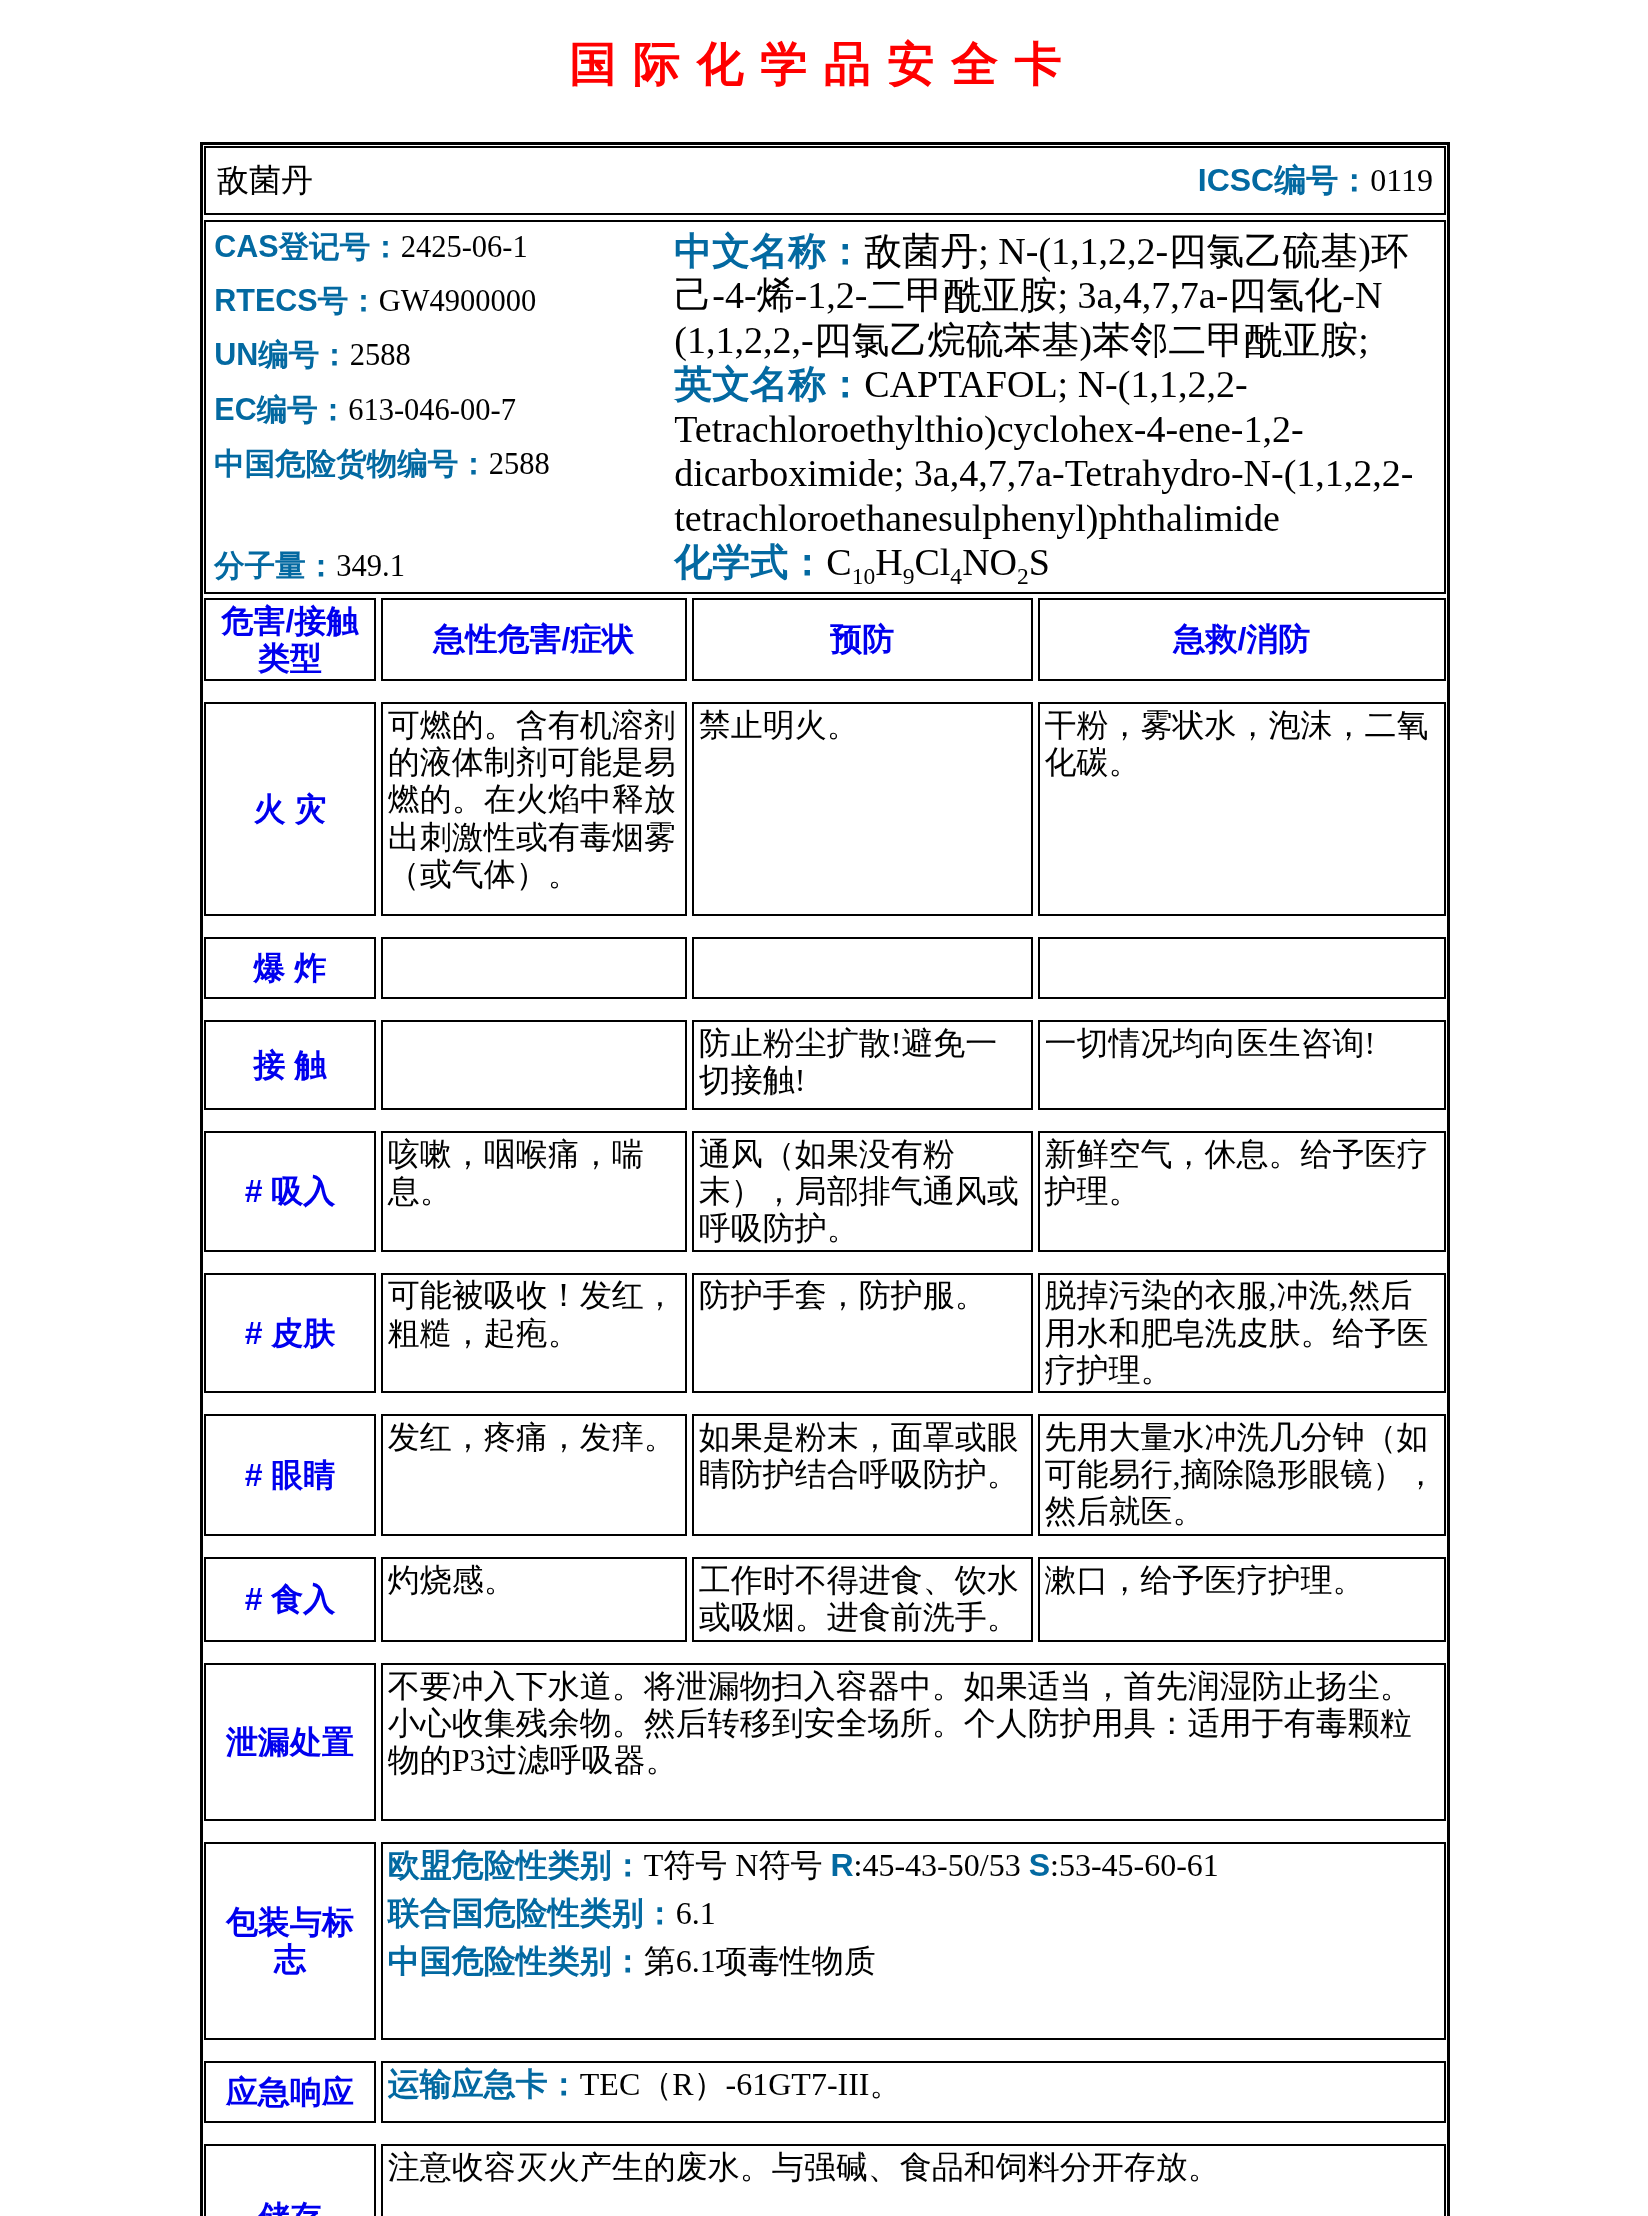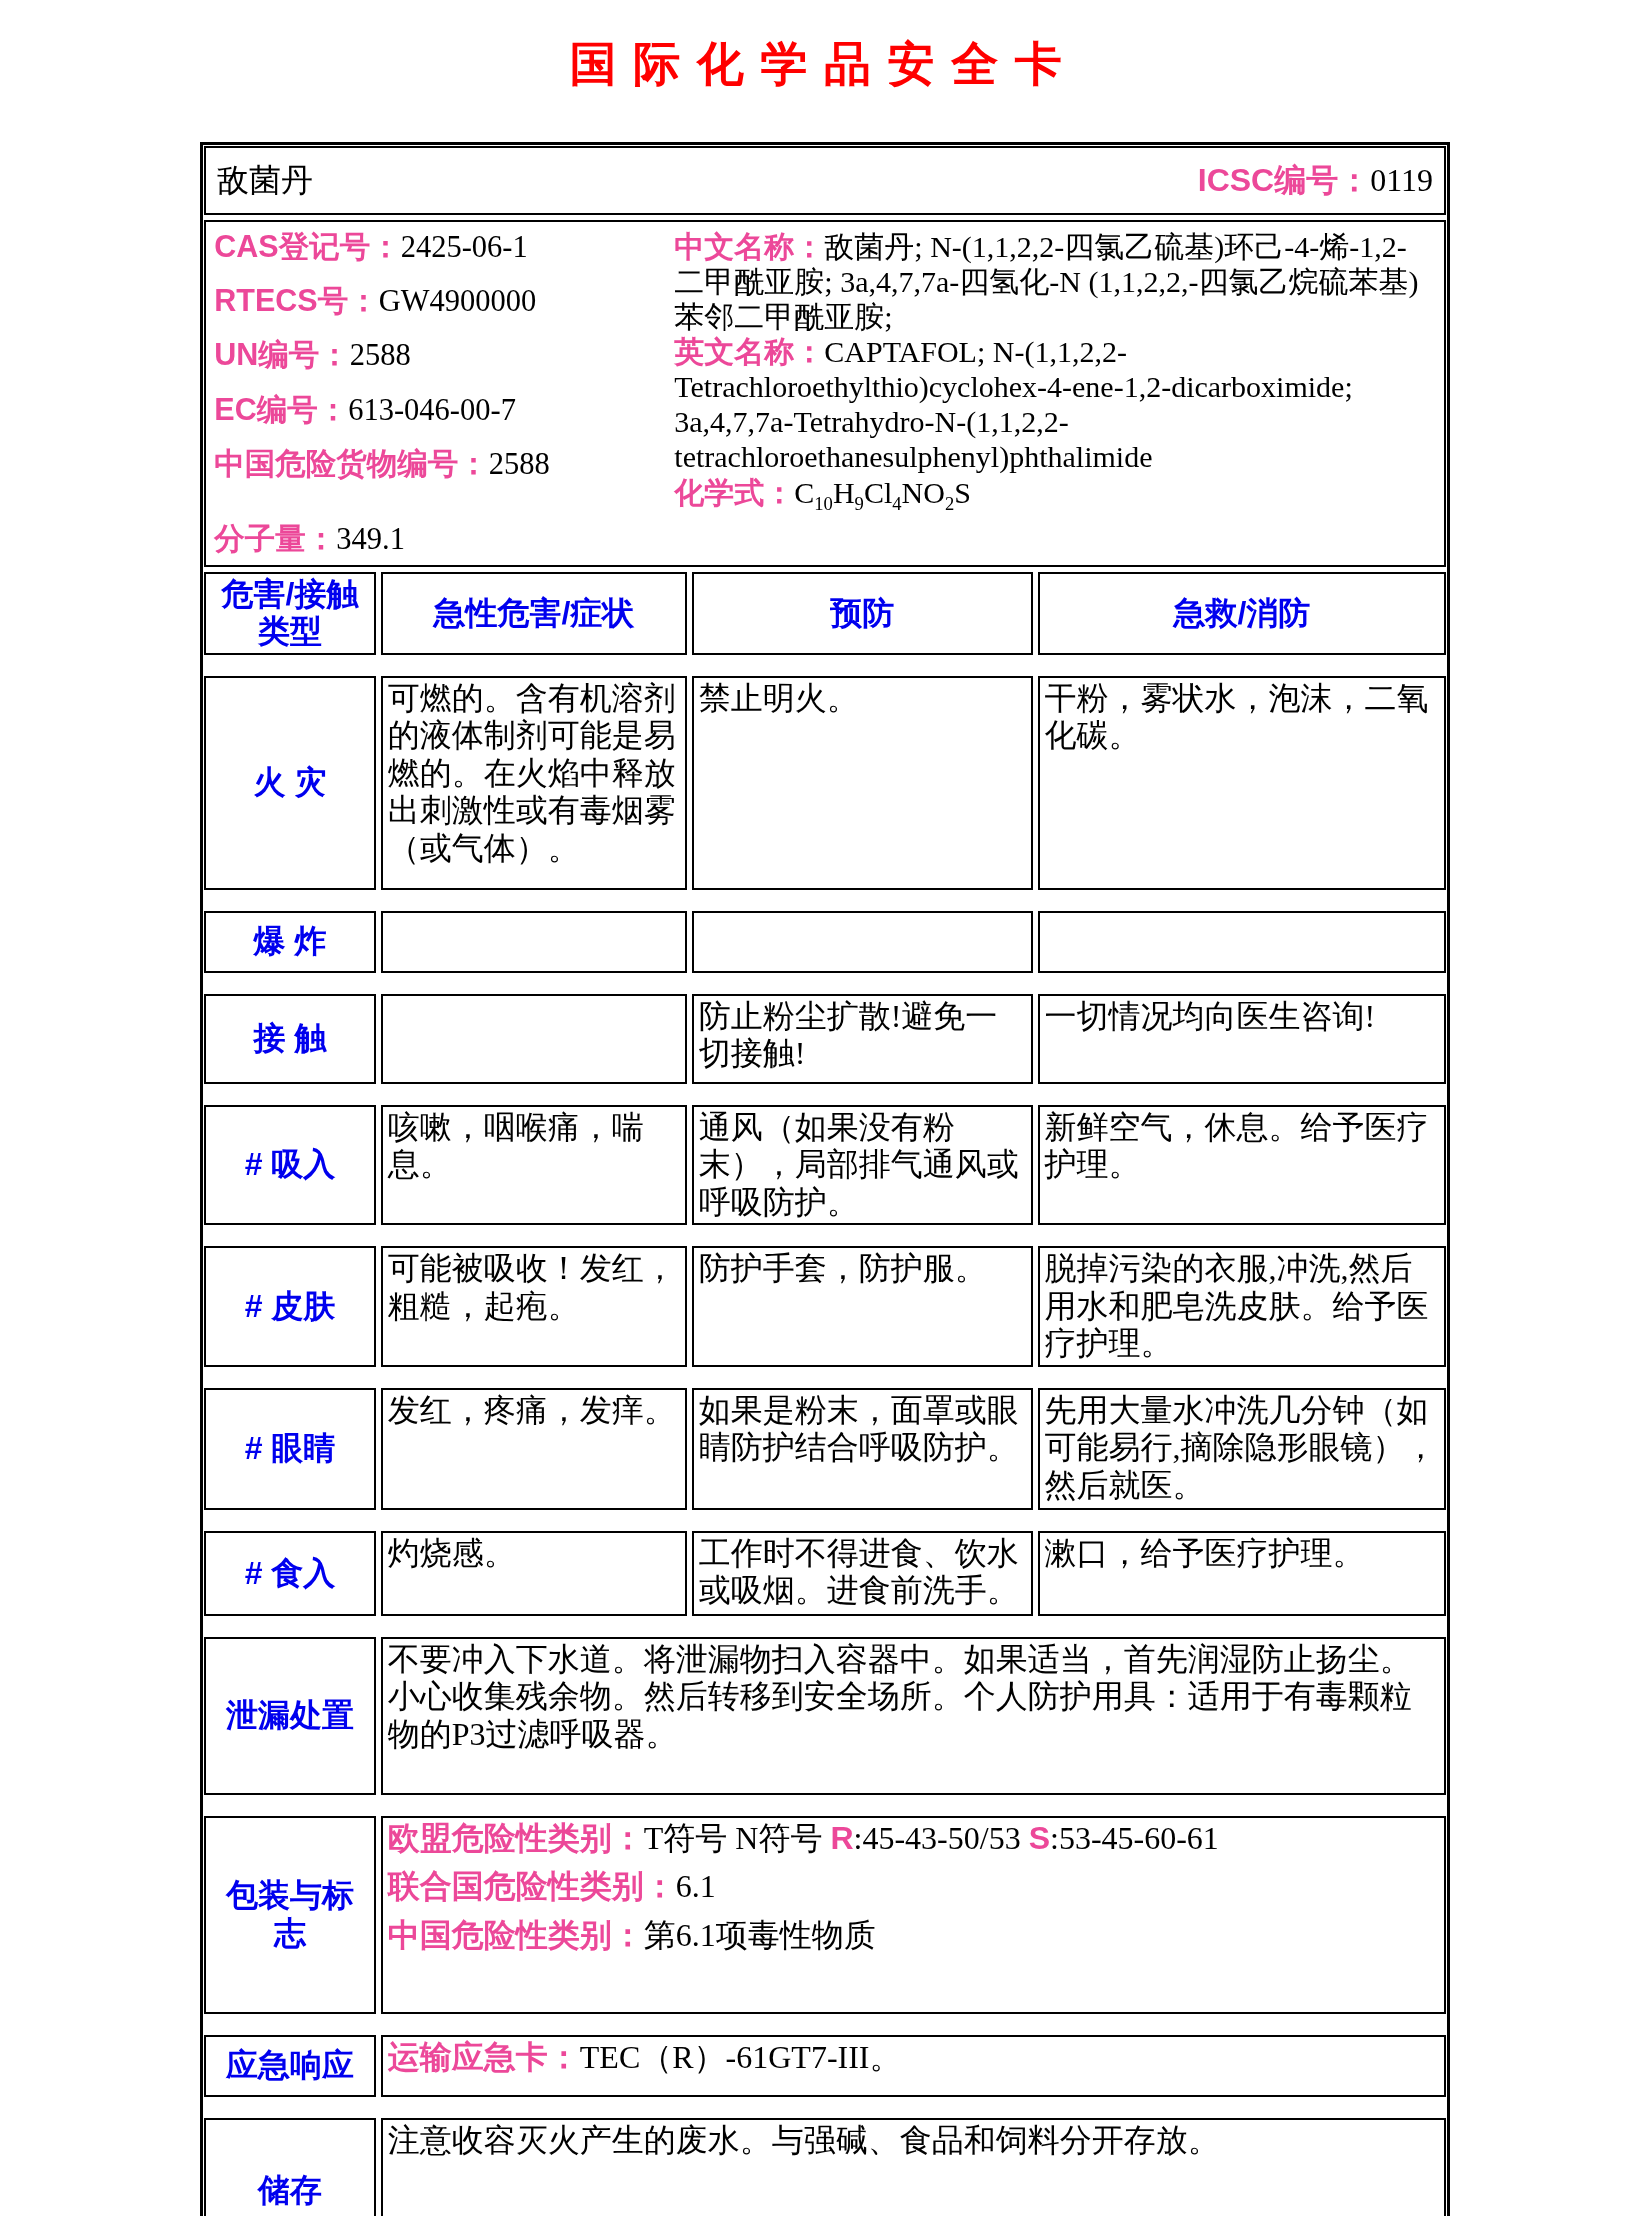--- a/index.html
+++ b/index.html
@@ -13,34 +13,34 @@
     color:#ff0000;font-family:"Liberation Sans","DejaVu Sans",sans-serif;
     font-weight:bold;font-size:47px;letter-spacing:16.6px;white-space:nowrap;
   }
   .card{
     position:absolute;left:200px;top:142px;width:1250px;
     border:3.5px solid #000;padding:1px;box-sizing:border-box;
     display:flex;flex-direction:column;gap:4.9px;background:#fff;
   }
   .box{border:2.1px solid #000;box-sizing:border-box;background:#fff;}
   .lbl{
-    color:#ec4899;font-family:"Liberation Sans","DejaVu Sans",sans-serif;
+    color:#0369a1;font-family:"Liberation Sans","DejaVu Sans",sans-serif;
     font-weight:bold;
   }
   
   .header-row{
     min-height:69px;display:flex;justify-content:space-between;
     align-items:center;padding:0 11px;font-size:32px;
   }
   
   .info-row{min-height:347px;display:flex;padding:7px 8.3px;gap:24px;}
   .info-left{width:436px;display:flex;flex-direction:column;font-size:30.5px;line-height:1.18;}
   .id-line{margin:0 0 17.3px 0;white-space:nowrap;}
   .id-line.mw{margin:auto 0 0 0;}
-  .info-right{flex:1;font-size:30px;line-height:1.17;overflow-wrap:break-word;}
+  .info-right{flex:1;font-size:38px;line-height:1.17;overflow-wrap:break-word;}
   .para{margin:0;}
   sub{font-size:62%;line-height:0;}
   
   .trow{display:grid;gap:4.9px;}
   .g4{grid-template-columns:172px 306px 341px 1fr;}
   .g2{grid-template-columns:172px 1fr;}
   .cell{
     border:2.1px solid #000;box-sizing:border-box;
     padding:2.1px 4.9px;font-size:32px;line-height:1.17;overflow:hidden;
   }

